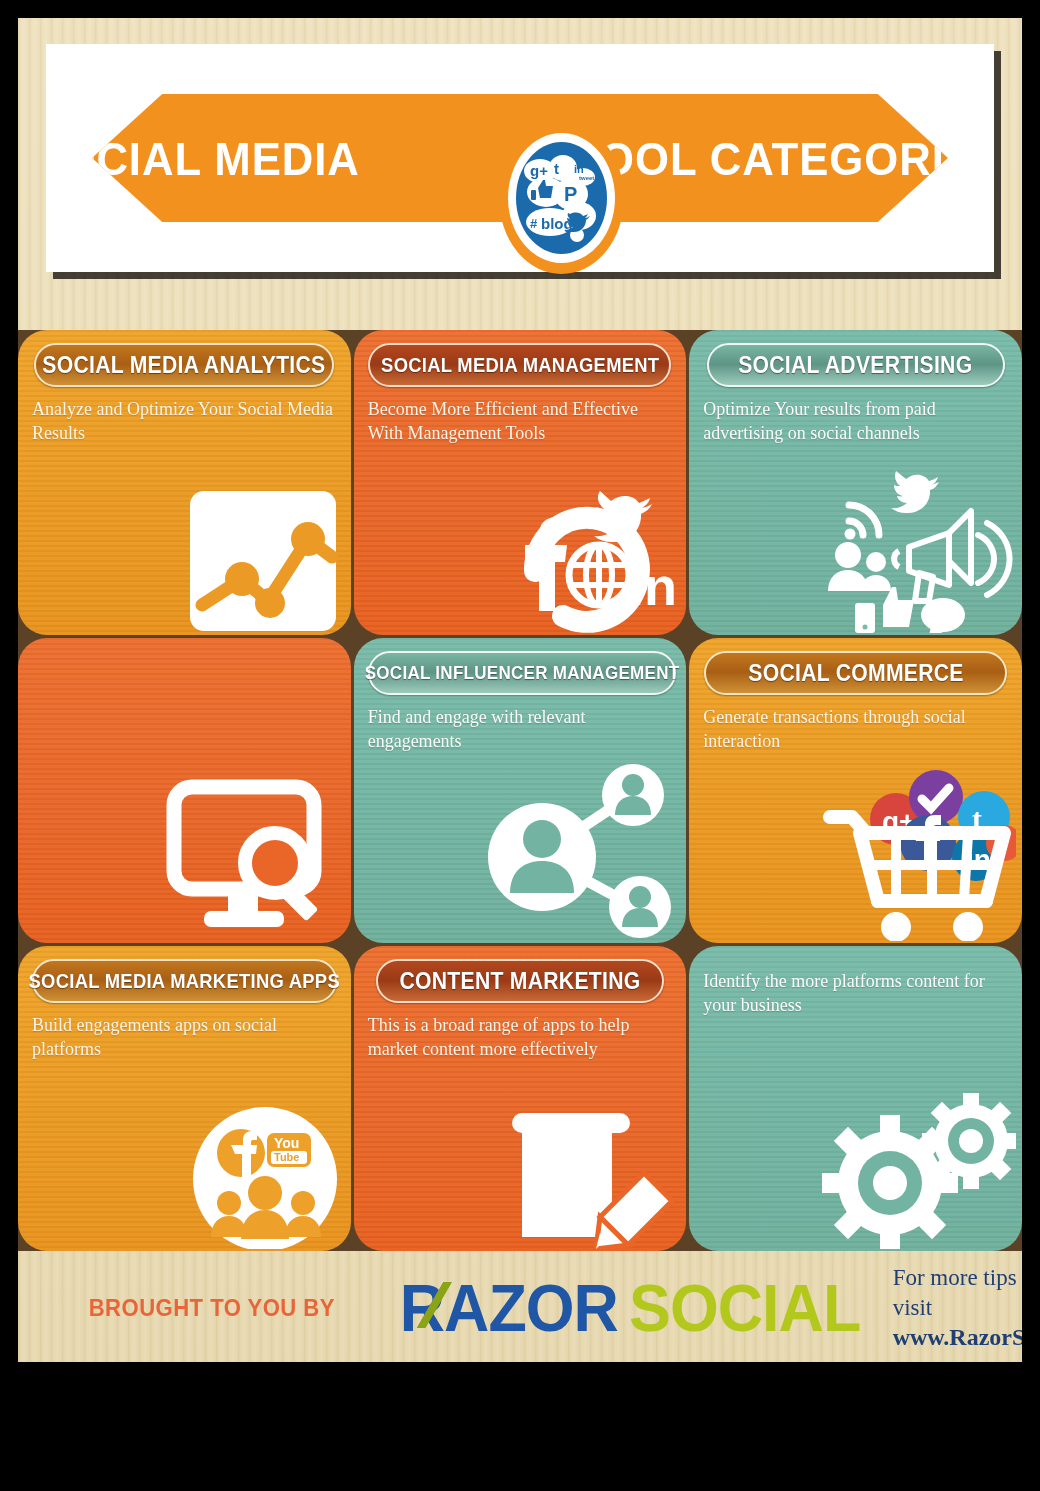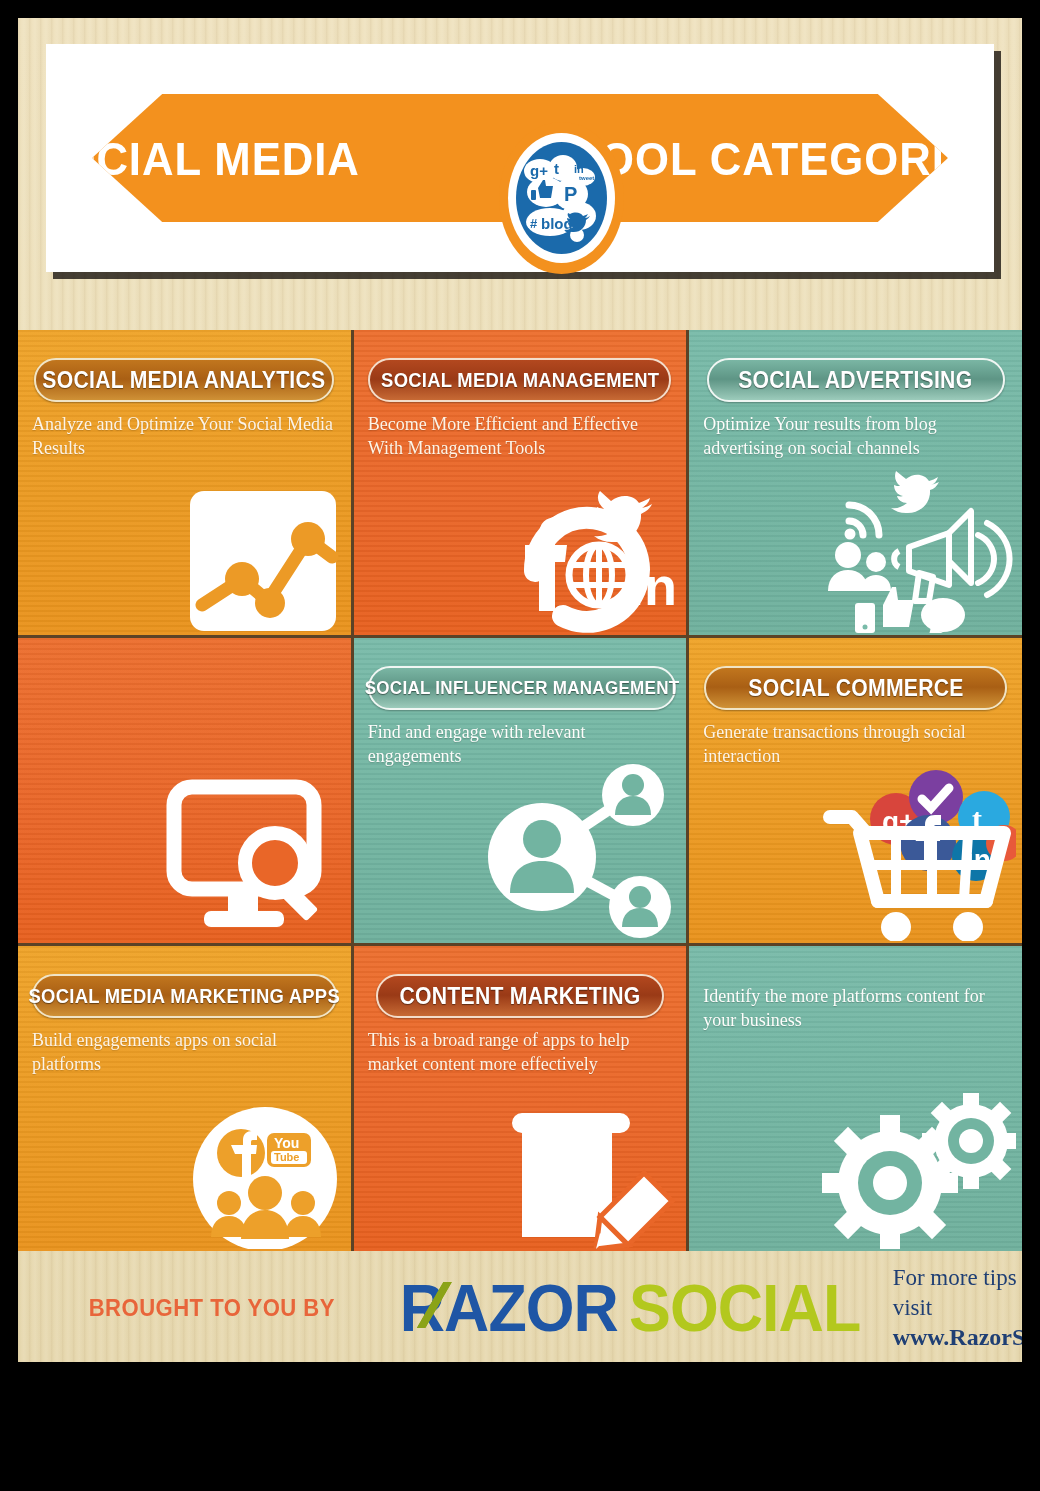--- a/index.html
+++ b/index.html
@@ -35,21 +35,21 @@
   .logo-outer{position:absolute;inset:0;border-radius:50%;background:#f3911e;}
   .logo-white{position:absolute;left:9px;top:11px;right:9px;bottom:11px;border-radius:50%;background:#fff;}
   .logo-blue{position:absolute;left:17px;top:20px;right:17px;bottom:20px;border-radius:50%;background:#1b6aab;
              overflow:hidden;}
 
   
   #grid{position:absolute;left:0px;top:312px;width:1004px;height:610px;}
   .grid{display:grid;grid-template-columns:repeat(3,1fr);grid-template-rows:repeat(3,1fr);
         gap:3px;background:#5b4226;width:1004px;height:921px;}
 
-  .card{position:relative;overflow:hidden;padding:28px 14px 0 14px;box-sizing:border-box;}
+  .card{position:relative;overflow:hidden;padding:13px 14px 0 14px;box-sizing:border-box;border-radius:29px;}
   .card.orange{background:
       repeating-linear-gradient(180deg,rgba(0,0,0,.035) 0 2px,rgba(255,255,255,.03) 2px 5px),
       linear-gradient(180deg,#efa42a 0%,#eb9a22 55%,#e9931d 100%);}
   .card.red{background:
       repeating-linear-gradient(180deg,rgba(0,0,0,.035) 0 2px,rgba(255,255,255,.03) 2px 5px),
       linear-gradient(180deg,#ec6f2f 0%,#e96628 60%,#e7601f 100%);}
   .card.teal{background:
       repeating-linear-gradient(180deg,rgba(0,0,0,.03) 0 2px,rgba(255,255,255,.035) 2px 5px),
       linear-gradient(180deg,#79bba9 0%,#72b4a1 60%,#6fb09d 100%);}
 
@@ -181,21 +181,21 @@
             <text x="134" y="132" font-family="Liberation Sans, sans-serif" font-weight="bold" font-size="54" fill="#fff">in</text>
 
             <path d="M116 28 c10-8 23-6 28 2 4-2 8-3 11-5 -1 5-5 8-8 10 4-1 7-2 10-4 -2 5-7 8-11 10 1 16-12 29-29 28 -7 0-13-2-18-6 7 1 14-1 19-6 -6 0-11-4-13-9 3 1 5 1 8 0 -7-2-11-8-11-14 2 1 5 2 7 2 -6-5-8-12-4-18 z" fill="#fff"></path>
           </svg>
         </div>
 
         <div class="card teal">
           <div class="pill teal" style="width:298px">
             <span class="pill-text">SOCIAL ADVERTISING</span>
           </div>
-          <div class="desc">Optimize Your results from blog advertising on social channels</div>
+          <div class="desc">Optimize Your results from paid advertising on social channels</div>
           <svg class="art" width="195" height="170" viewBox="0 0 195 170">
 
             <g fill="none" stroke="#fff" stroke-width="7" stroke-linecap="round">
               <path d="M28 42 a30 30 0 0 1 30 30"></path>
               <path d="M28 58 a14 14 0 0 1 14 14"></path>
             </g>
             <circle cx="29" cy="71" r="5.5" fill="#fff"></circle>
 
             <path d="M85 16 c8-7 19-5 23 2 3-1 6-2 9-4 -1 4-4 7-7 8 3-1 6-2 8-3 -2 4-5 7-9 8 1 13-10 24-24 23 -6 0-11-2-15-5 6 1 11-1 16-5 -5 0-9-3-10-7 2 0 4 1 6 0 -6-1-9-6-9-11 2 1 4 1 6 1 -5-4-6-10-4-15 z" fill="#fff"></path>
 

